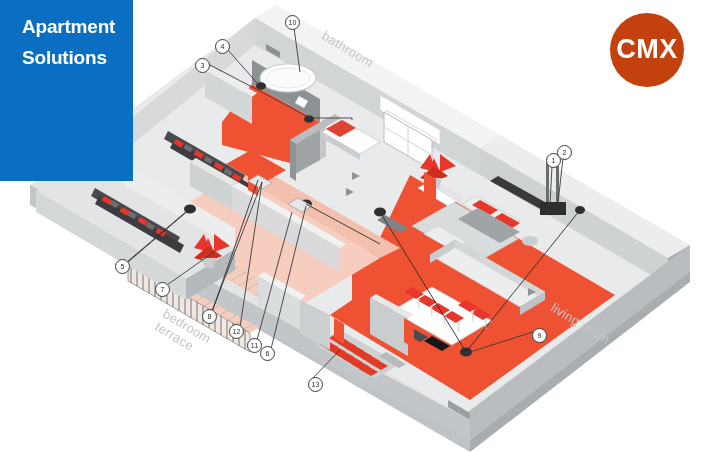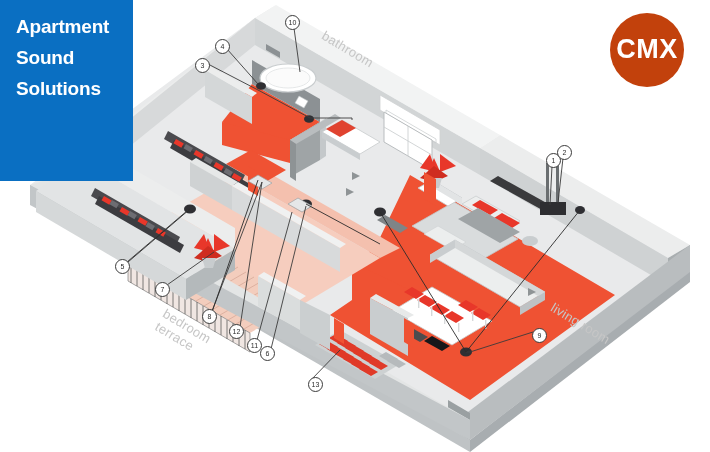--- a/index.html
+++ b/index.html
@@ -5,21 +5,21 @@
   html,body{margin:0;padding:0;background:#ffffff;}
   body{width:710px;height:452px;overflow:hidden;position:relative;
        font-family:"Liberation Sans","DejaVu Sans",sans-serif;}
 
   #stage{position:absolute;left:0;top:0;width:710px;height:452px;background:#fff;}
 
   
   #title-banner{
     position:absolute;left:0;top:0;width:133px;height:181px;
     background:#0a6fc2;box-sizing:border-box;
-    padding:11px 0 0 16px;
+    padding:11px 0 0 22px;
   }
   #title-banner .tline{
     color:#ffffff;font-weight:bold;font-size:19px;line-height:31px;
     letter-spacing:-0.2px;white-space:nowrap;
   }
 
   
   #cmx-logo{
     position:absolute;left:610px;top:13px;width:74px;height:74px;
     border-radius:50%;background:#c2410c;
@@ -414,21 +414,20 @@
       <div class="callout" style="left: 229px; top: 324px;">
         <span>12</span>
       </div>
       <div class="callout" style="left: 308px; top: 377px;">
         <span>13</span>
       </div>
     </div>
 
   <div id="title-banner">
     <div class="tline">Apartment</div>
-    <div class="tline">Sound</div>
     <div class="tline">Solutions</div>
   </div>
 
   <div id="cmx-logo">
     <span class="txt">CMX</span>
   </div>
 
 </div>
 
 </body></html>

